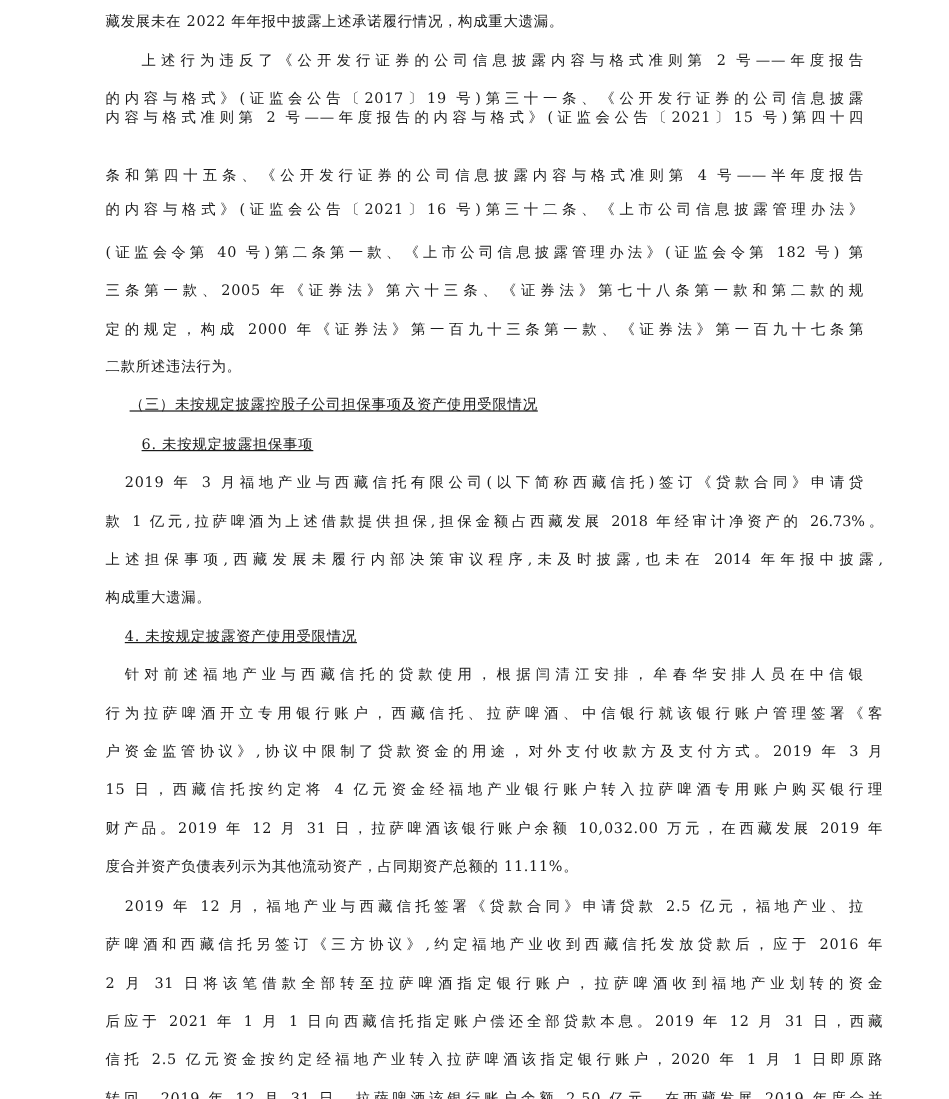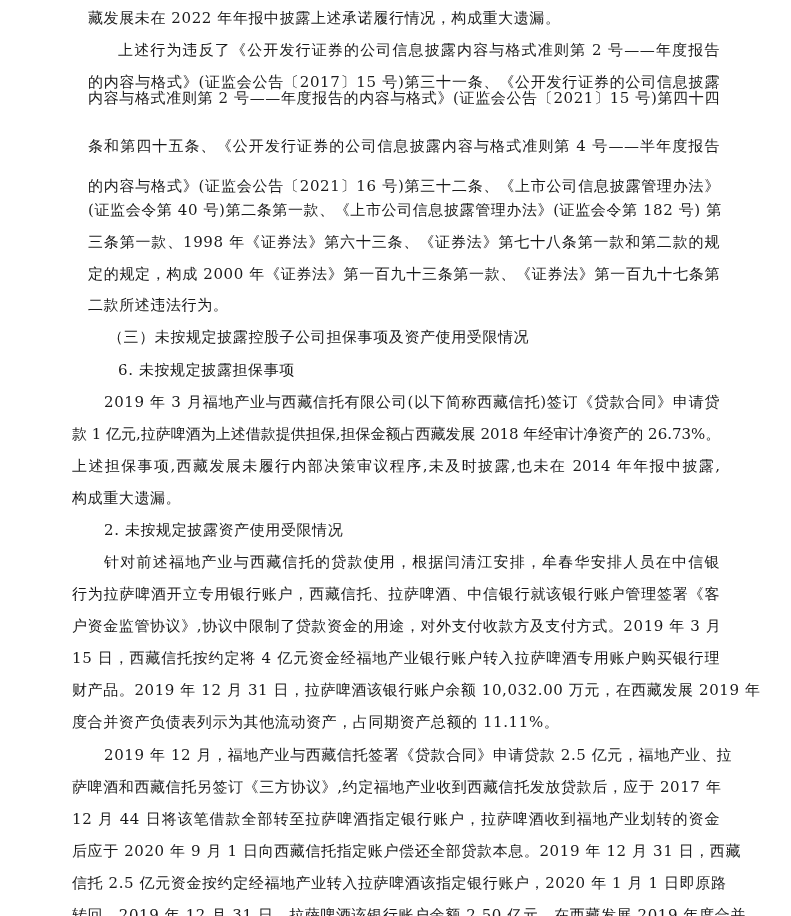--- a/index.html
+++ b/index.html
@@ -1,59 +1,59 @@
 <!DOCTYPE html>
 <html><head>
 <meta charset="utf-8">
 <style>
   html, body { margin: 0; padding: 0; background: #ffffff; }
   body { width: 791px; height: 916px; position: relative; overflow: hidden;
          font-family: "DejaVu Serif", "Liberation Serif", serif; color: #1a1a1a; }
-  .line { position: absolute; white-space: nowrap; font-size: 15px; line-height: 20px;
+  .line { position: absolute; white-space: nowrap; font-size: 12px; line-height: 20px;
           letter-spacing: 0.6px; }
   .a { left: 88px; width: 632px; text-align: justify; text-align-last: justify; }
   .a.ind { left: 118px; width: 602px; }
   .a.last { text-align-last: left; }
-  .b { left: 72px; width: 648px; text-align: justify; text-align-last: justify; }
+  .b { left: 88px; width: 648px; text-align: justify; text-align-last: justify; }
   .b.ind { left: 104px; width: 616px; }
   .b.last { text-align-last: left; }
-  .h { text-align-last: left !important; }
+  .h { text-align-last: left !important; text-decoration: underline; }
 </style>
 </head>
 <body>
 
 <div>
   <div class="line a last" style="top:8px">藏发展未在 2022 年年报中披露上述承诺履行情况，构成重大遗漏。</div>
 
   <div class="line a ind" style="top:40px">上述行为违反了《公开发行证券的公司信息披露内容与格式准则第 2 号——年度报告</div>
-  <div class="line a" style="top:72px">的内容与格式》(证监会公告〔2017〕15 号)第三十一条、《公开发行证券的公司信息披露</div>
+  <div class="line a" style="top:72px">的内容与格式》(证监会公告〔2017〕19 号)第三十一条、《公开发行证券的公司信息披露</div>
   <div class="line a" style="top:88px">内容与格式准则第 2 号——年度报告的内容与格式》(证监会公告〔2021〕15 号)第四十四</div>
   <div class="line a" style="top:136px">条和第四十五条、《公开发行证券的公司信息披露内容与格式准则第 4 号——半年度报告</div>
-  <div class="line a" style="top:176px">的内容与格式》(证监会公告〔2021〕16 号)第三十二条、《上市公司信息披露管理办法》</div>
+  <div class="line a" style="top:164px">的内容与格式》(证监会公告〔2021〕16 号)第三十二条、《上市公司信息披露管理办法》</div>
   <div class="line a" style="top:200px">(证监会令第 40 号)第二条第一款、《上市公司信息披露管理办法》(证监会令第 182 号) 第</div>
-  <div class="line a" style="top:232px">三条第一款、1998 年《证券法》第六十三条、《证券法》第七十八条第一款和第二款的规</div>
+  <div class="line a" style="top:232px">三条第一款、2005 年《证券法》第六十三条、《证券法》第七十八条第一款和第二款的规</div>
   <div class="line a" style="top:264px">定的规定，构成 2000 年《证券法》第一百九十三条第一款、《证券法》第一百九十七条第</div>
   <div class="line a last" style="top:295px">二款所述违法行为。</div>
 
   <div class="line a ind h" style="top:327px; left:108px">（三）未按规定披露控股子公司担保事项及资产使用受限情况</div>
   <div class="line a ind h" style="top:360px">6. 未按规定披露担保事项</div>
 
   <div class="line b ind" style="top:392px">2019 年 3 月福地产业与西藏信托有限公司(以下简称西藏信托)签订《贷款合同》申请贷</div>
   <div class="line b" style="top:424px; letter-spacing:0px">款 1 亿元,拉萨啤酒为上述借款提供担保,担保金额占西藏发展 2018 年经审计净资产的 26.73%。</div>
   <div class="line b" style="top:456px; letter-spacing:0px">上述担保事项,西藏发展未履行内部决策审议程序,未及时披露,也未在 2014 年年报中披露,</div>
   <div class="line b last" style="top:488px">构成重大遗漏。</div>
 
-  <div class="line b ind h" style="top:520px">2. 未按规定披露资产使用受限情况</div>
+  <div class="line b ind h" style="top:520px">4. 未按规定披露资产使用受限情况</div>
 
   <div class="line b ind" style="top:552px">针对前述福地产业与西藏信托的贷款使用，根据闫清江安排，牟春华安排人员在中信银</div>
   <div class="line b" style="top:584px">行为拉萨啤酒开立专用银行账户，西藏信托、拉萨啤酒、中信银行就该银行账户管理签署《客</div>
   <div class="line b" style="top:616px">户资金监管协议》,协议中限制了贷款资金的用途，对外支付收款方及支付方式。2019 年 3 月</div>
   <div class="line b" style="top:648px">15 日，西藏信托按约定将 4 亿元资金经福地产业银行账户转入拉萨啤酒专用账户购买银行理</div>
   <div class="line b" style="top:680px">财产品。2019 年 12 月 31 日，拉萨啤酒该银行账户余额 10,032.00 万元，在西藏发展 2019 年</div>
   <div class="line b last" style="top:712px">度合并资产负债表列示为其他流动资产，占同期资产总额的 11.11%。</div>
 
   <div class="line b ind" style="top:745px">2019 年 12 月，福地产业与西藏信托签署《贷款合同》申请贷款 2.5 亿元，福地产业、拉</div>
-  <div class="line b" style="top:777px">萨啤酒和西藏信托另签订《三方协议》,约定福地产业收到西藏信托发放贷款后，应于 2017 年</div>
-  <div class="line b" style="top:809px">12 月 44 日将该笔借款全部转至拉萨啤酒指定银行账户，拉萨啤酒收到福地产业划转的资金</div>
-  <div class="line b" style="top:841px">后应于 2020 年 9 月 1 日向西藏信托指定账户偿还全部贷款本息。2019 年 12 月 31 日，西藏</div>
+  <div class="line b" style="top:777px">萨啤酒和西藏信托另签订《三方协议》,约定福地产业收到西藏信托发放贷款后，应于 2016 年</div>
+  <div class="line b" style="top:809px">2 月 31 日将该笔借款全部转至拉萨啤酒指定银行账户，拉萨啤酒收到福地产业划转的资金</div>
+  <div class="line b" style="top:841px">后应于 2021 年 1 月 1 日向西藏信托指定账户偿还全部贷款本息。2019 年 12 月 31 日，西藏</div>
   <div class="line b" style="top:873px">信托 2.5 亿元资金按约定经福地产业转入拉萨啤酒该指定银行账户，2020 年 1 月 1 日即原路</div>
   <div class="line b" style="top:905px">转回。2019 年 12 月 31 日，拉萨啤酒该银行账户余额 2.50 亿元，在西藏发展 2019 年度合并</div>
 </div>
 
 </body></html>

